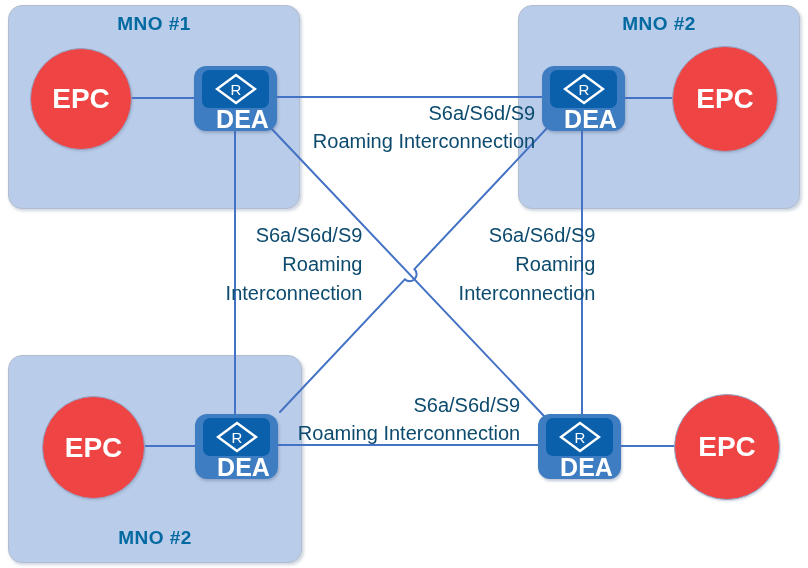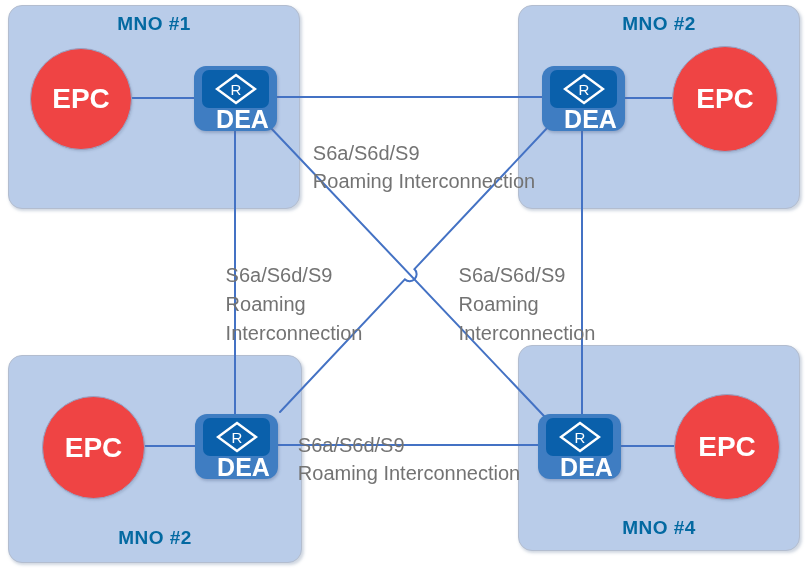--- a/index.html
+++ b/index.html
@@ -51,44 +51,41 @@
   }
   .dea-chip svg{display:block;}
   .dea-chip polygon{fill:none;stroke:#ffffff;stroke-width:2.4;stroke-linejoin:miter;}
   .dea-chip text{fill:#ffffff;font-family:"Liberation Sans",sans-serif;font-size:15px;font-weight:400;}
   .dea-word{
     position:absolute;left:14px;right:0;top:41px;text-align:center;color:#ffffff;
     font-weight:700;font-size:25px;line-height:24px;
   }
   
   .link-label{
-    position:absolute;transform:translateX(-50%);text-align:left;color:#737373;
-    font-size:20px;line-height:29px;z-index:4;white-space:nowrap;margin-top:40px;
+    position:absolute;transform:translateX(-50%);text-align:right;color:#0c4a6e;
+    font-size:20px;line-height:29px;z-index:4;white-space:nowrap;
   }
   .label-top{left:424px;top:99px;line-height:28px;}
   .label-left{left:294px;top:221px;}
   .label-right{left:527px;top:221px;}
   .label-bottom{left:409px;top:391px;line-height:28px;}
 </style>
 </head>
 <body>
 
 <div class="stage">
 
   <div class="mno mno1">
     <div class="mno-title">MNO #1</div>
   </div>
   <div class="mno mno2">
     <div class="mno-title">MNO #2</div>
   </div>
   <div class="mno mno3">
     <div class="mno-title">MNO #2</div>
-  </div>
-  <div class="mno mno4">
-    <div class="mno-title">MNO #4</div>
   </div>
 
   <svg class="links" width="808" height="568" viewBox="0 0 808 568">
     <line x1="130" y1="98" x2="196" y2="98"></line>
     <line x1="625" y1="98" x2="674" y2="98"></line>
     <line x1="142" y1="446" x2="196" y2="446"></line>
     <line x1="620" y1="446" x2="676" y2="446"></line>
     <line x1="277" y1="97" x2="543" y2="97"></line>
     <line x1="278" y1="445" x2="539" y2="445"></line>
     <line x1="235" y1="131" x2="235" y2="415"></line>

